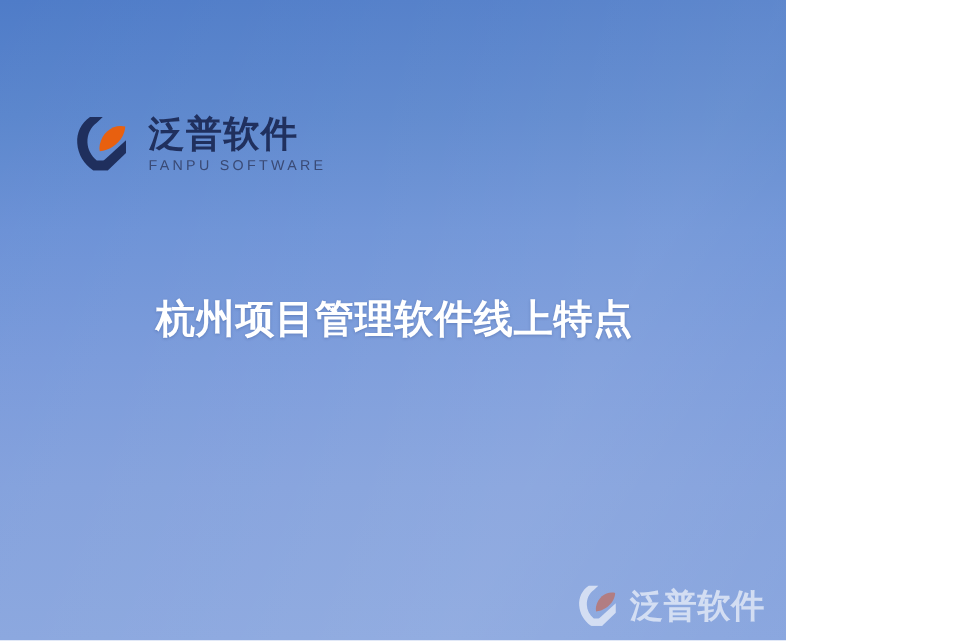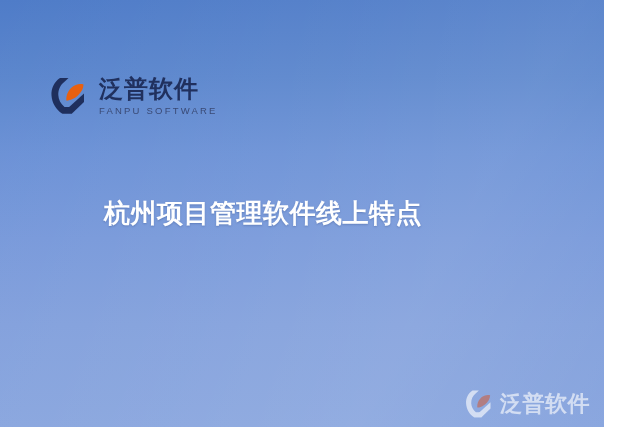--- a/index.html
+++ b/index.html
@@ -6,21 +6,21 @@
     margin: 0;
     padding: 0;
     background: #ffffff;
   }
   body {
     font-family: "Liberation Sans", sans-serif;
   }
 
   #slide {
     position: relative;
-    width: 604px;
+    width: 524px;
     height: 427px;
     overflow: hidden;
     background: linear-gradient(to bottom,
                 #4f7cc8 0%,
                 #5b86cd 18%,
                 #6b91d6 36%,
                 #7899da 56%,
                 #82a0dc 76%,
                 #88a5de 100%);
   }

